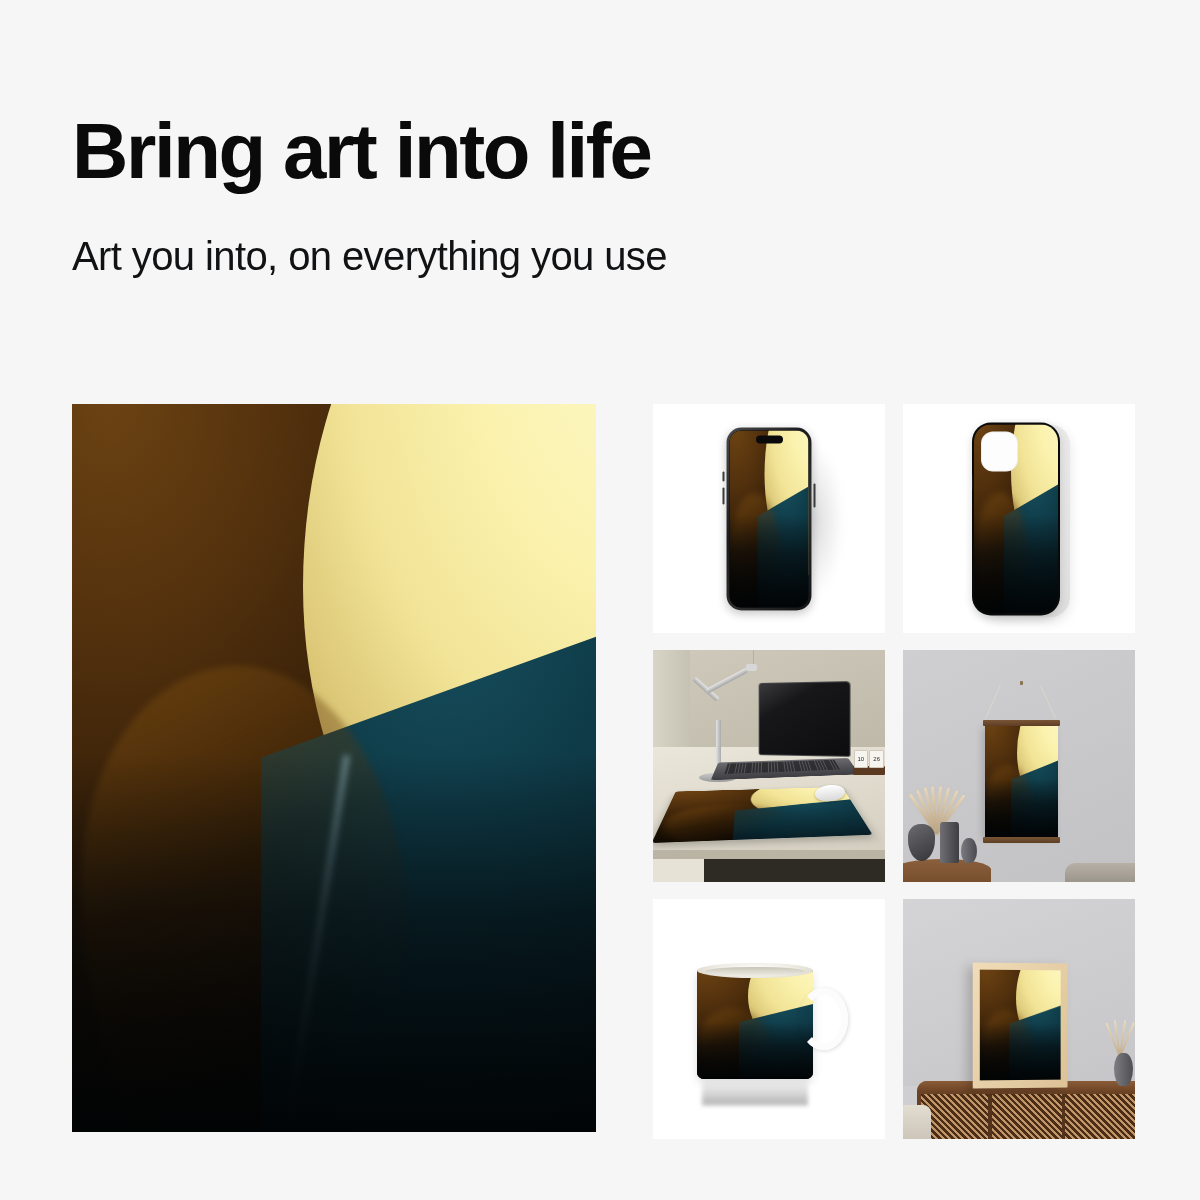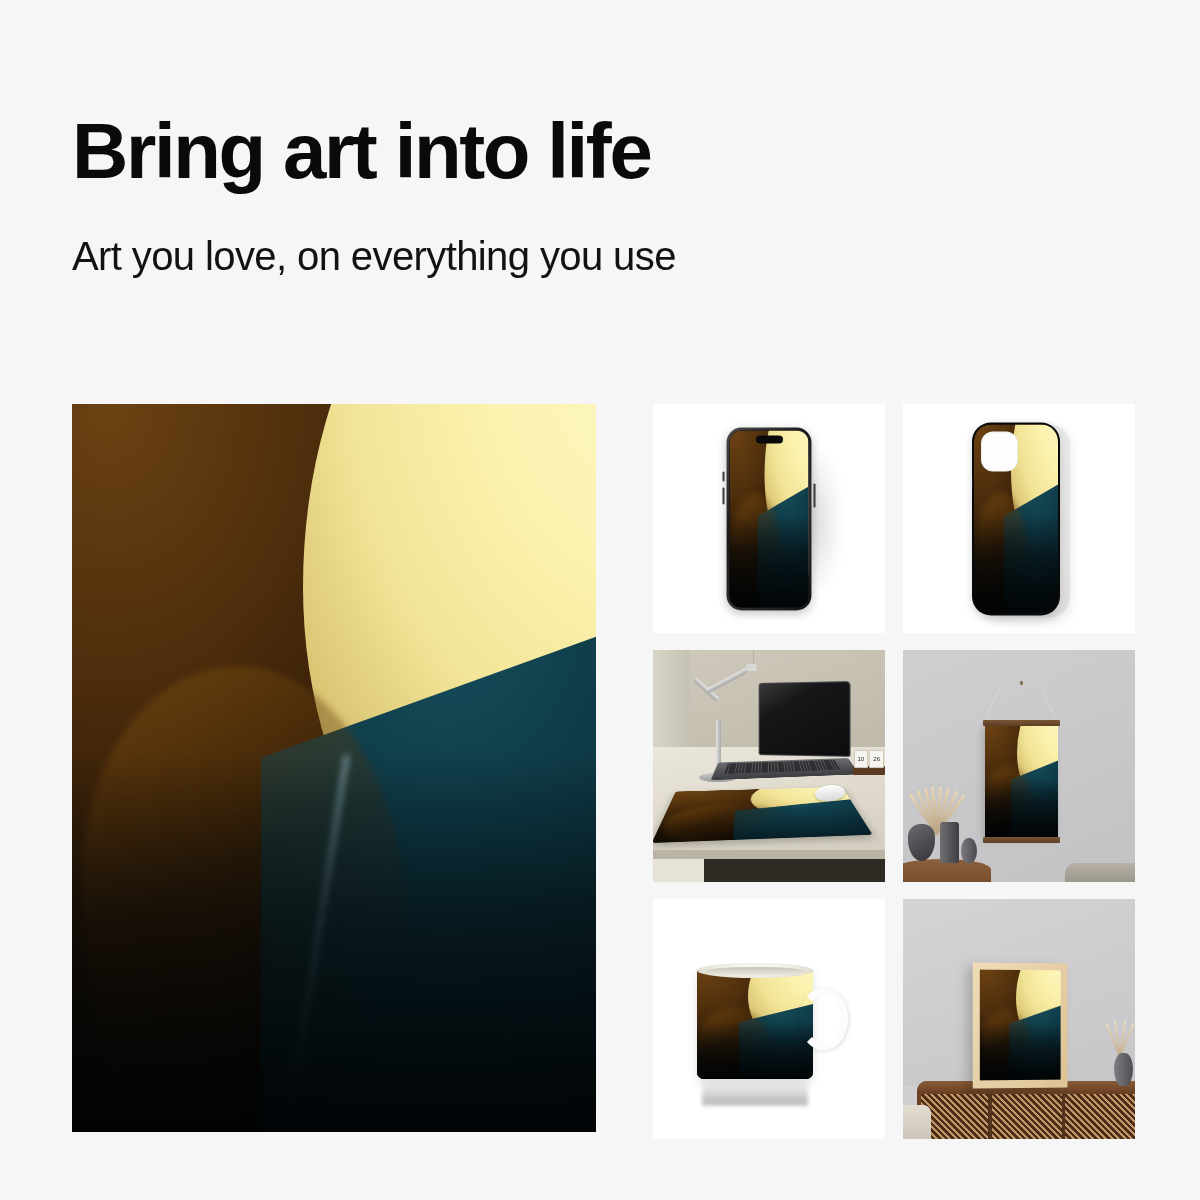--- a/index.html
+++ b/index.html
@@ -246,21 +246,21 @@
   .living .grass2 i{ position:absolute; bottom:0; left:50%; width:2.4px; height:70%; background:linear-gradient(to top,#c0ab8b,#e8dac0); border-radius:2px; transform-origin:bottom center; }
   .living .chair{ position:absolute; left:-2%; top:86%; width:14%; height:16%; background:linear-gradient(to bottom,#e3ddd2,#c9c2b5); border-radius:8px 8px 0 0; }
 </style>
 </head>
 <body>
 
 <div class="page">
 
   <div class="header">
     <div class="headline">Bring art into life</div>
-    <div class="subhead">Art you love, on everything you use</div>
+    <div class="subhead">Art you into, on everything you use</div>
   </div>
 
   <div class="hero">
     <div class="art">
       <div class="amber"></div>
       <div class="cream"></div>
       <div class="teal"></div>
       <div class="sweep"></div>
       <div class="edgeglow"></div>
       <div class="bottomfade"></div>

